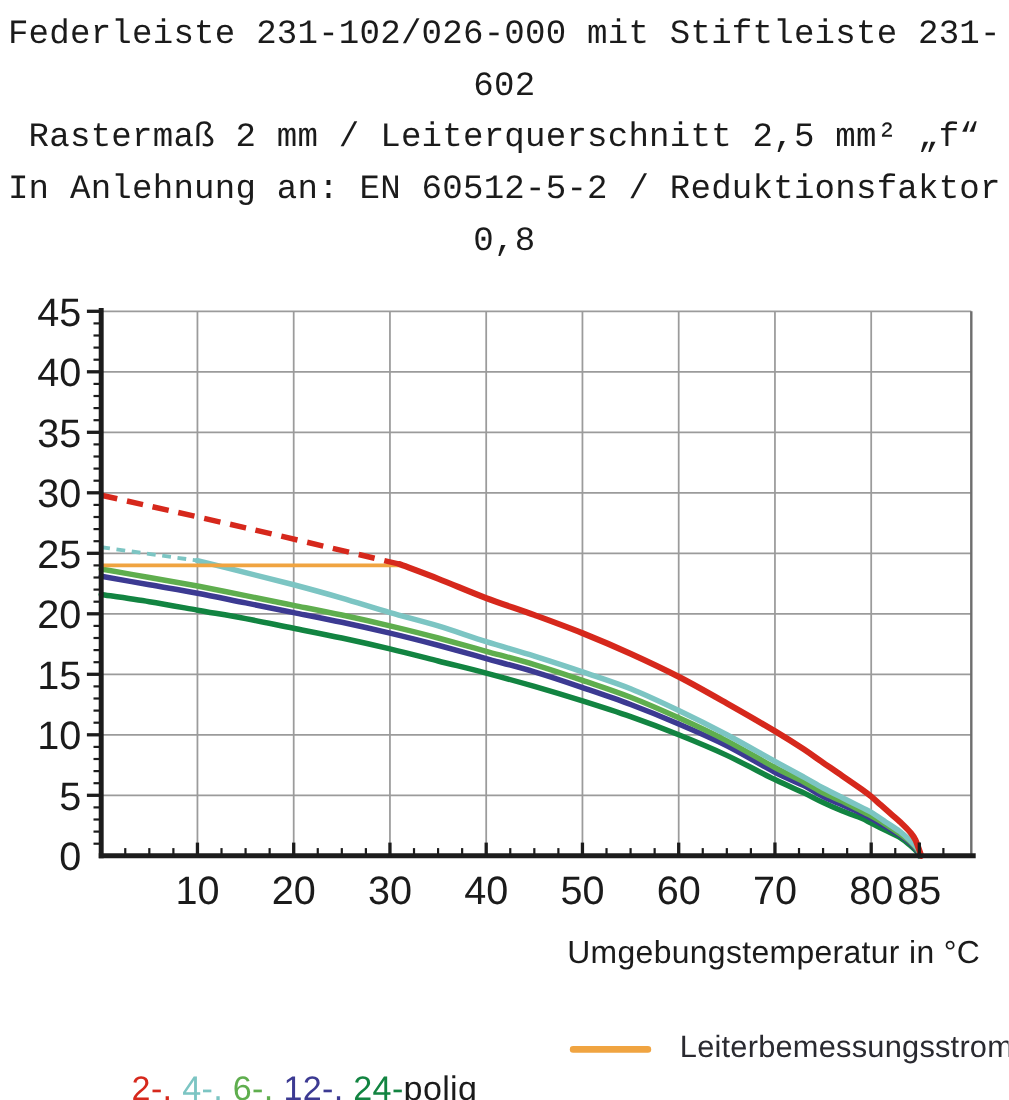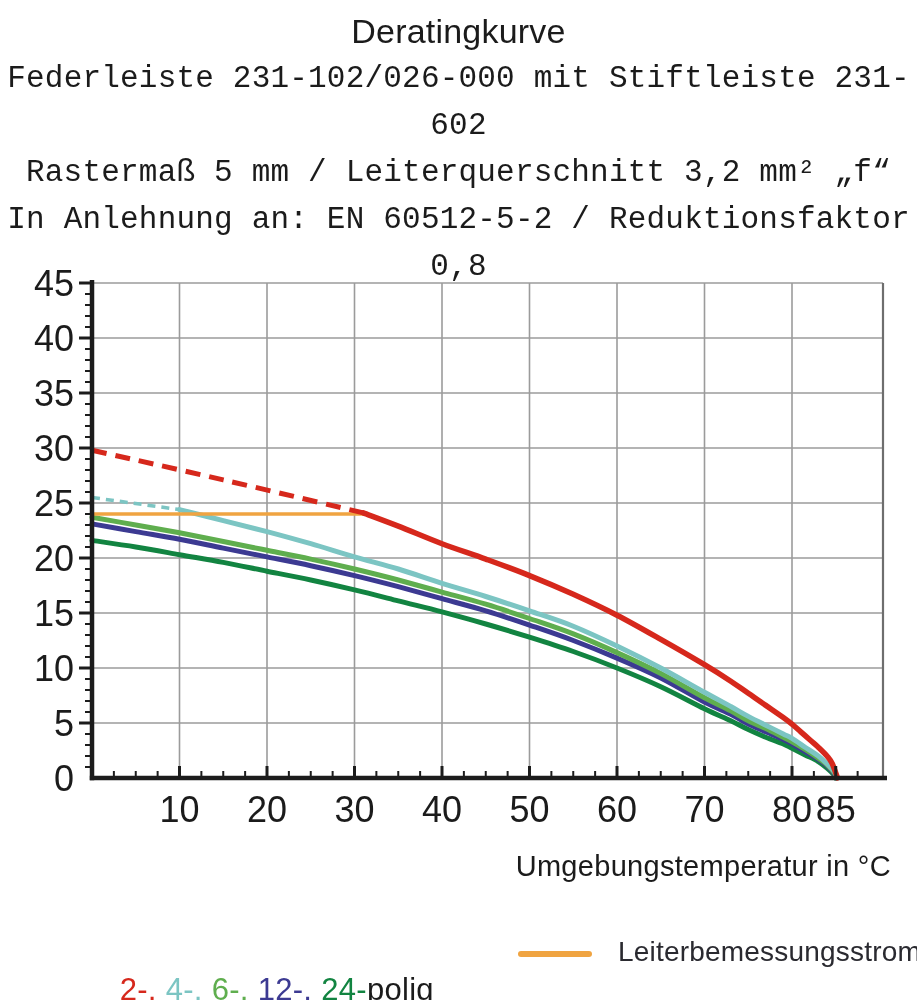--- a/index.html
+++ b/index.html
@@ -32,23 +32,22 @@
   }
   .legend-rated .label{font-size:28px;letter-spacing:0.2px;color:#2a2a30;}
   .tick-label{font-family:"Liberation Sans", sans-serif;fill:#1b1b1b;}
 </style>
 </head>
 <body>
 
 <div class="page">
 
   <div class="header">
-    <div class="line1">Deratingkurve</div>
     <div class="line2">Federleiste 231-102/026-000 mit Stiftleiste 231-602</div>
-    <div class="line3">Rastermaß 5 mm / Leiterquerschnitt 3,2 mm² „f“</div>
+    <div class="line3">Rastermaß 2 mm / Leiterquerschnitt 2,5 mm² „f“</div>
     <div class="line4">In Anlehnung an: EN 60512-5-2 / Reduktionsfaktor 0,8</div>
   </div>
 
 
   <svg id="chart" class="chart-svg" viewBox="0 0 917 1000" xmlns="http://www.w3.org/2000/svg" aria-hidden="false">
       <g>
         <line x1="90" y1="723" x2="883" y2="723" stroke="#9b9b9b" stroke-width="1.6"></line>
         <line x1="90" y1="668" x2="883" y2="668" stroke="#9b9b9b" stroke-width="1.6"></line>
         <line x1="90" y1="613" x2="883" y2="613" stroke="#9b9b9b" stroke-width="1.6"></line>
         <line x1="90" y1="558" x2="883" y2="558" stroke="#9b9b9b" stroke-width="1.6"></line>

